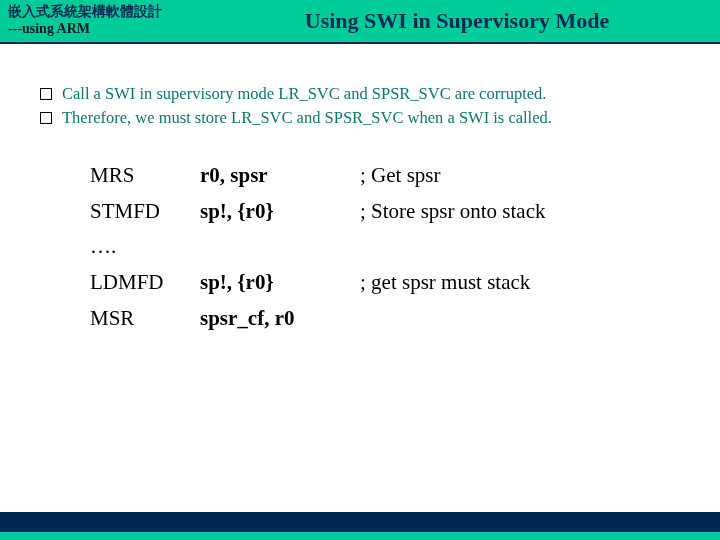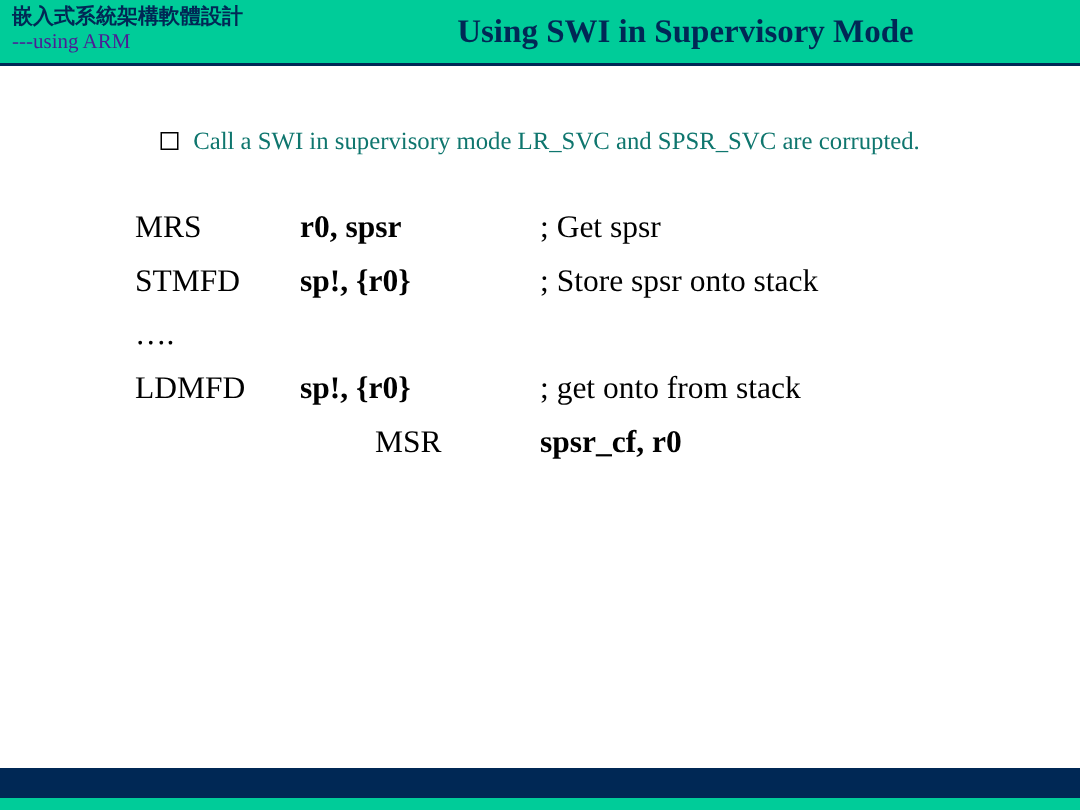--- a/index.html
+++ b/index.html
@@ -1,28 +1,28 @@
 <!DOCTYPE html>
 <html><head>
 <meta charset="utf-8">
 <style>
-  * { margin: 0; padding: 0; box-sizing: border-box; justify-content: center; }
+  * { margin: 0; padding: 0; box-sizing: border-box; }
   html, body { width: 720px; height: 540px; font-family: "Times New Roman", serif; background: #fff; overflow: hidden; }
   .header {
     width: 100%;
     height: 44px;
     background: #00cc99;
     border-bottom: 2px solid #002855;
     display: flex;
     align-items: center;
     padding: 0 8px;
   }
   .header-left { flex: 0 0 auto; }
   .header-title-cn { font-size: 14px; font-weight: bold; color: #002855; line-height: 1.2; }
-  .header-title-sub { font-size: 14px; font-weight: normal; color: #4c1d95; line-height: 1.2; }
+  .header-title-sub { font-size: 14px; font-weight: bold; color: #0f172a; line-height: 1.2; }
   .header-right { flex: 1; text-align: center; font-size: 22px; font-weight: bold; color: #002855; padding-left: 40px; font-family: Liberation Serif, serif; }
   .content { padding: 40px 40px 0 40px; }
   .bullet-line { display: flex; align-items: flex-start; font-size: 16.5px; color: #0f766e; margin-bottom: 4px; }
   .bullet { width: 12px; height: 12px; border: 1.5px solid #000; margin-right: 10px; margin-top: 4px; flex-shrink: 0; }
   .code-block { margin: 30px 0 0 50px; }
   .code-row { display: flex; font-size: 21px; color: #000; line-height: 1.7; }
   .col-mnemonic { width: 110px; }
   .col-operands { width: 160px; font-weight: bold; }
   .col-comment { flex: 1; }
   .footer {
@@ -44,41 +44,45 @@
     <div class="header-title-sub">---using ARM</div>
   </div>
   <div class="header-right">Using SWI in Supervisory Mode</div>
 </div>
 
 <div class="content">
   <div class="bullet-line">
     <div class="bullet"></div>
     <div>Call a SWI in supervisory mode LR_SVC and SPSR_SVC are corrupted.</div>
   </div>
+  <div class="bullet-line">
+    <div class="bullet"></div>
+    <div>Therefore, we must store LR_SVC and SPSR_SVC when a SWI is called.</div>
+  </div>
 
   <div class="code-block">
     <div class="code-row">
       <div class="col-mnemonic">MRS</div>
       <div class="col-operands">r0, spsr</div>
       <div class="col-comment">; Get spsr</div>
     </div>
     <div class="code-row">
       <div class="col-mnemonic">STMFD</div>
       <div class="col-operands">sp!, {r0}</div>
       <div class="col-comment">; Store spsr onto stack</div>
     </div>
     <div class="code-row">
       <div class="col-mnemonic">….</div>
       <div class="col-operands"></div>
       <div class="col-comment"></div>
     </div>
     <div class="code-row">
       <div class="col-mnemonic">LDMFD</div>
       <div class="col-operands">sp!, {r0}</div>
-      <div class="col-comment">; get onto from stack</div>
+      <div class="col-comment">; get spsr must stack</div>
     </div>
     <div class="code-row">
       <div class="col-mnemonic">MSR</div>
       <div class="col-operands">spsr_cf, r0</div>
     </div>
   </div>
 </div>
 
 <div class="footer">
   <div class="footer-top"></div>

